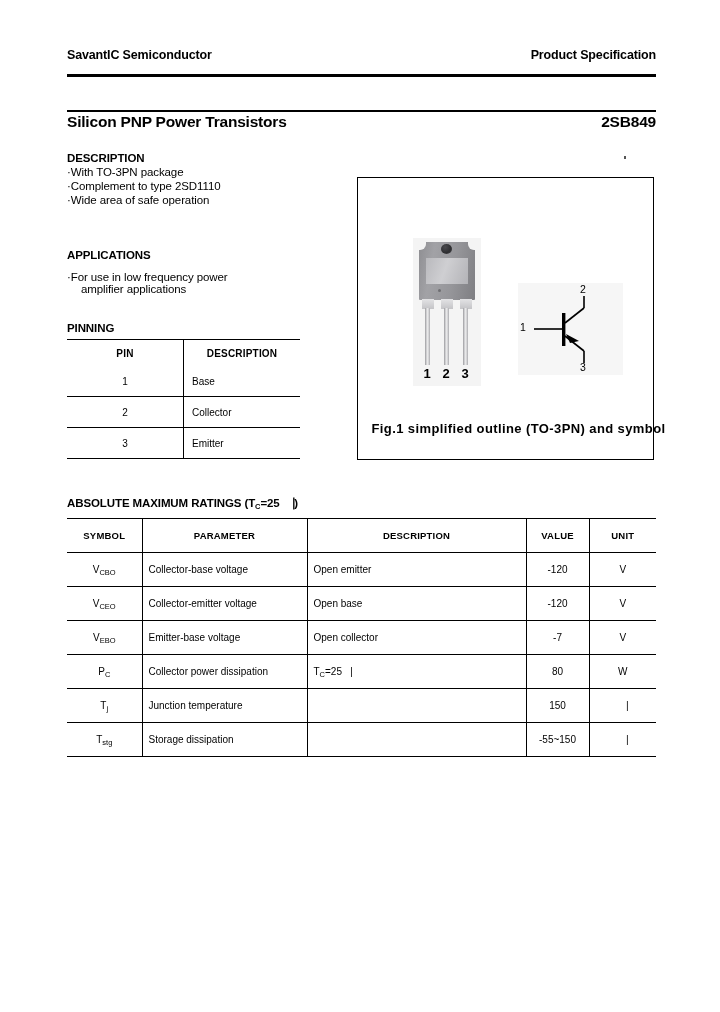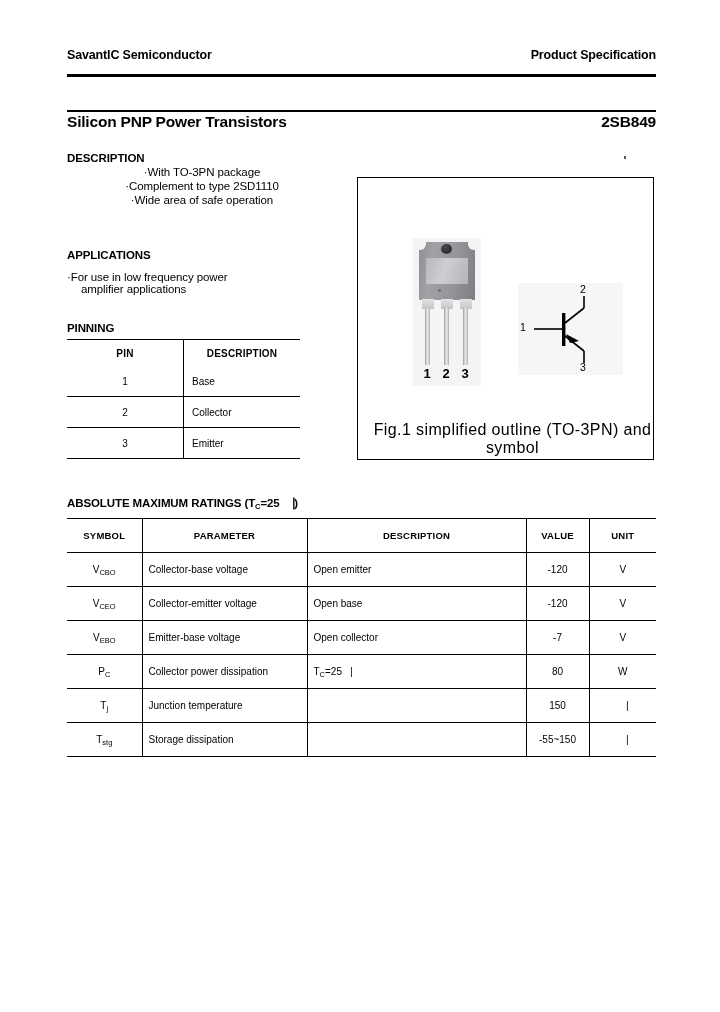--- a/index.html
+++ b/index.html
@@ -86,21 +86,21 @@
     letter-spacing: -0.1px;
     padding-left: 14px;
     white-space: nowrap;
   }
   #description-block {
     position: absolute;
     left: 67px;
     top: 152px;
     width: 270px;
   }
-  #description-block .bullet-line { margin-top: 2px; text-align: center; }
+  #description-block .bullet-line { margin-top: 2px; }
   #applications-block {
     position: absolute;
     left: 67px;
     top: 249px;
     width: 270px;
   }
   #applications-block .bullet-line { margin-top: 10px; }
   #pinning-block {
     position: absolute;
     left: 67px;
@@ -265,26 +265,26 @@
     height: 92px;
     background: #f6f6f6;
   }
   .sym-num {
     position: absolute;
     font-size: 10.5px;
   }
 
   #figure-caption {
     position: absolute;
-    left: 6px;
+    left: 12px;
     top: 243px;
     width: 297px;
     text-align: center;
-    font-size: 16px;
-    font-weight: normal;
+    font-size: 13px;
+    font-weight: bold;
     letter-spacing: 0.4px;
   }
 
   
   #ratings-heading {
     position: absolute;
     left: 67px;
     top: 497px;
     font-size: 11.5px;
     font-weight: bold;

